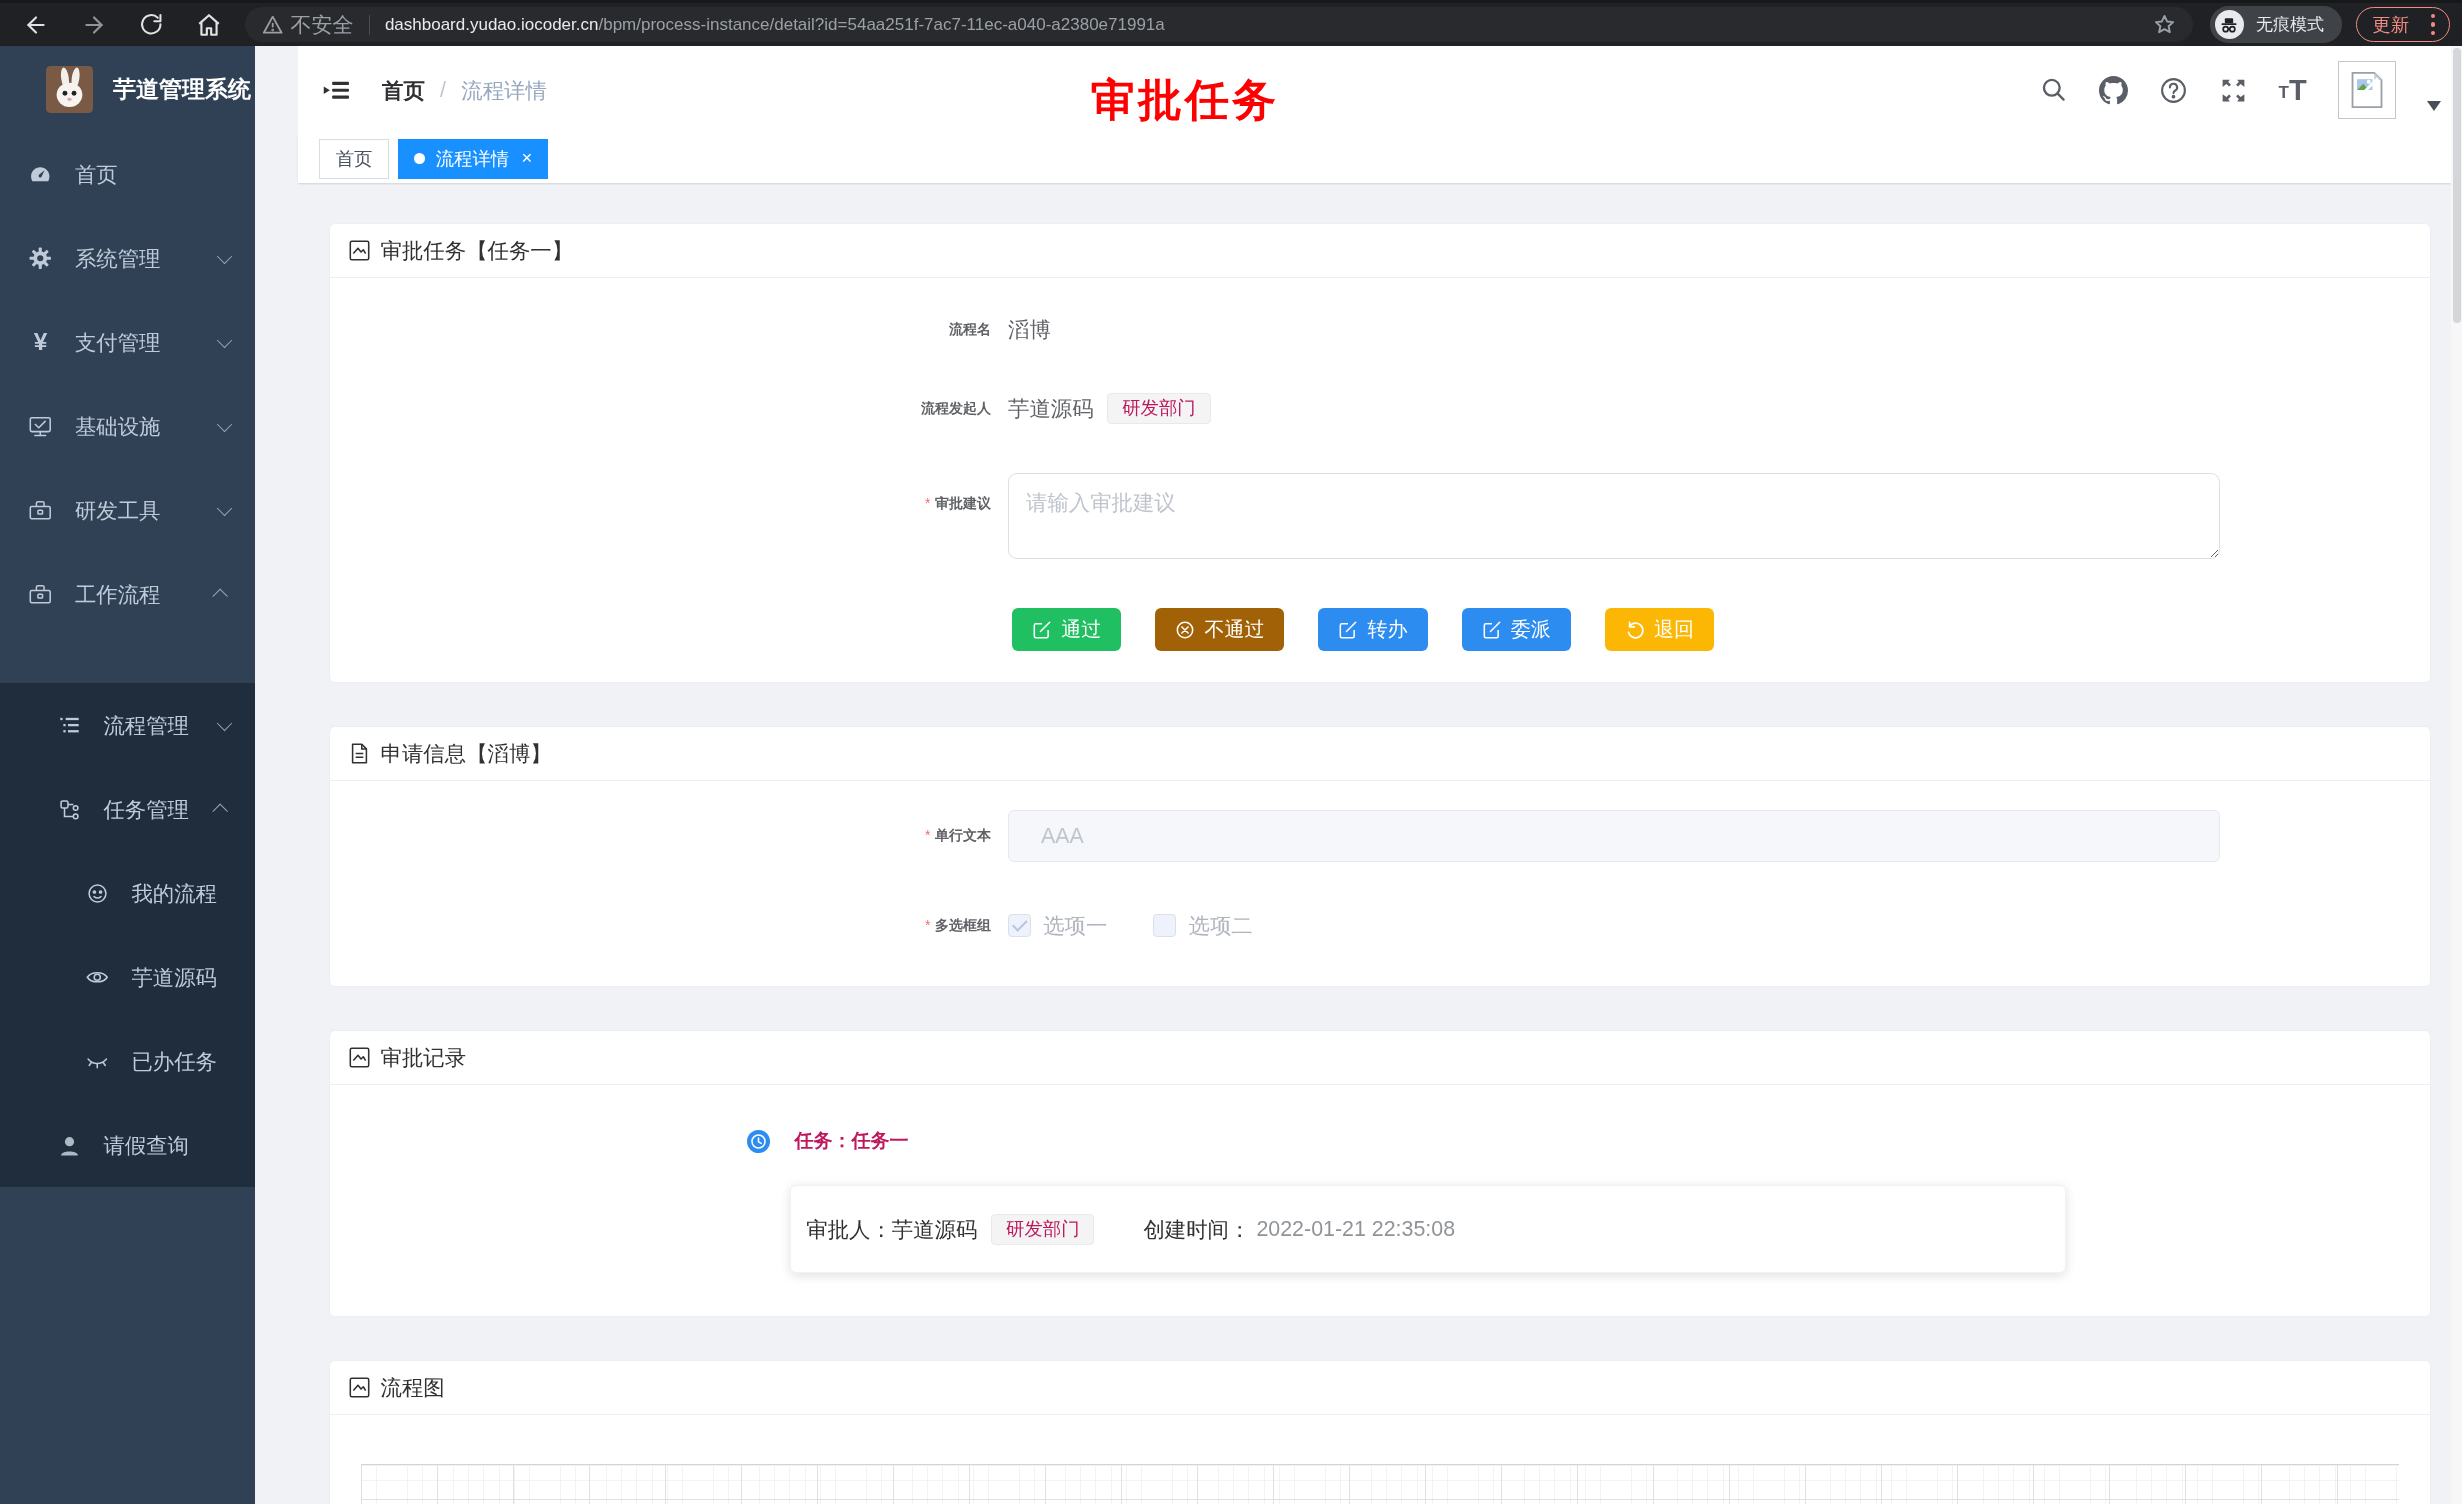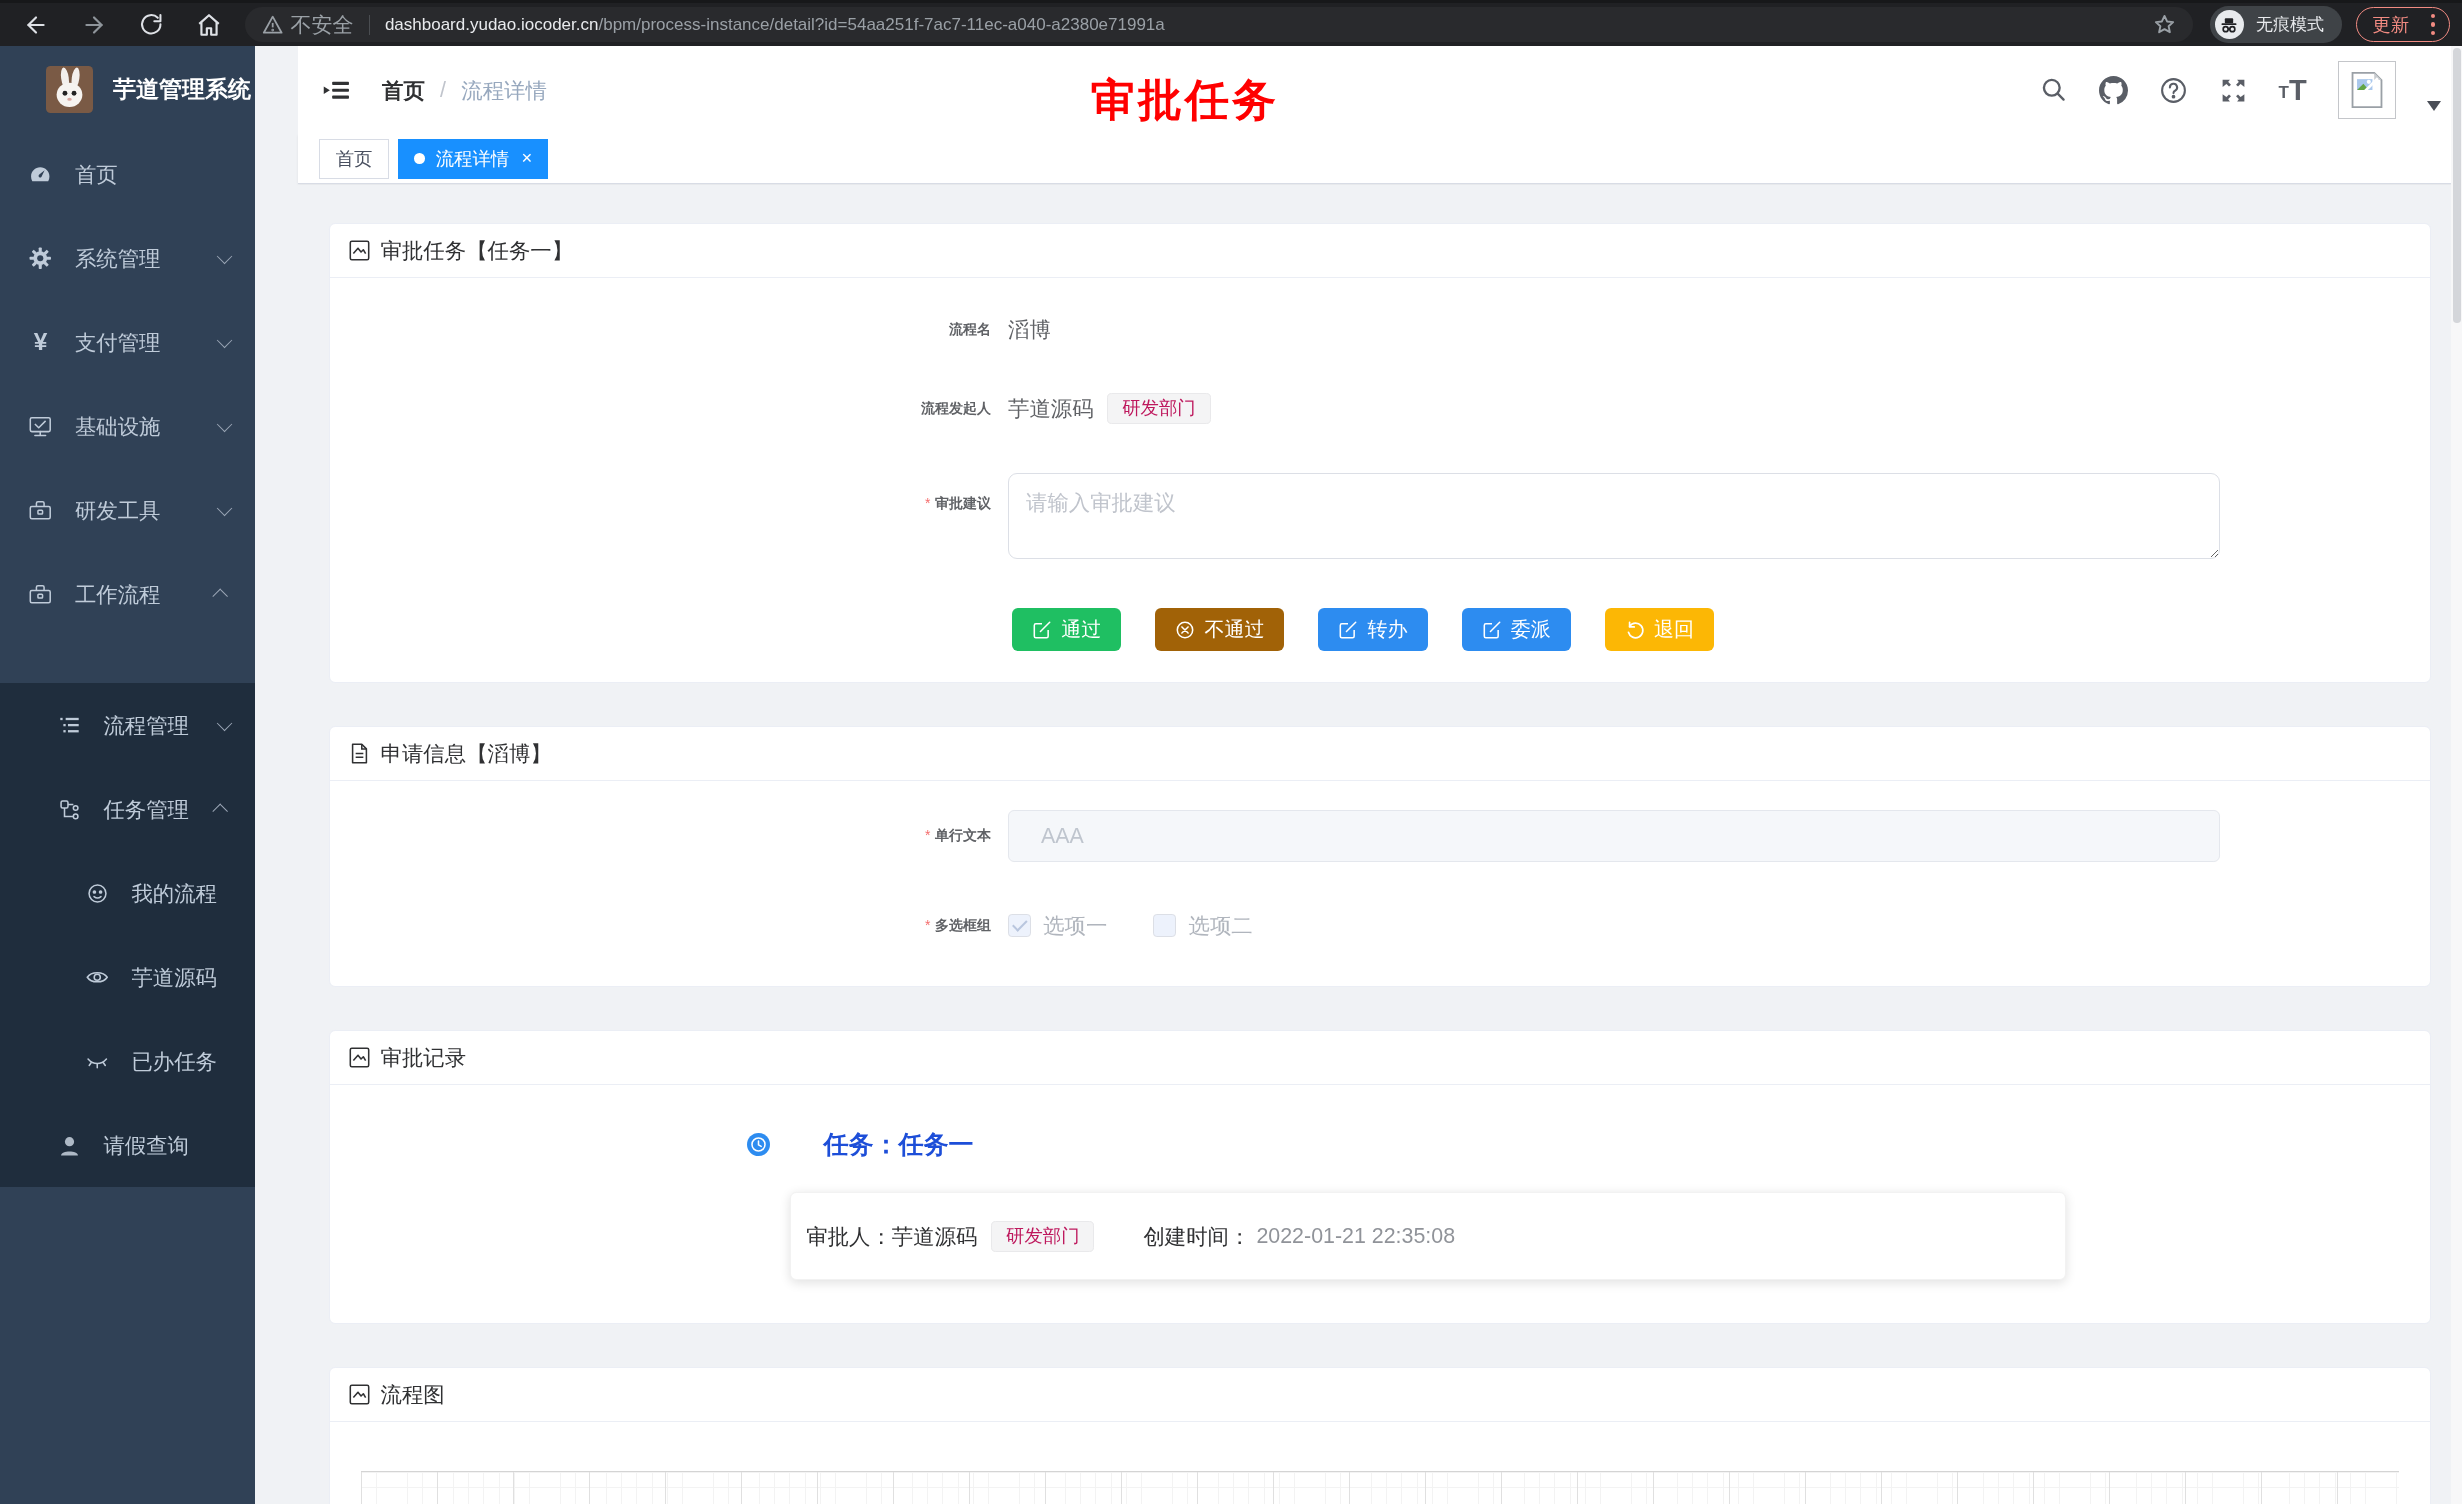--- a/index.html
+++ b/index.html
@@ -94,21 +94,21 @@
     color:#bfc5ce; font-size:21.4px; padding:0 32px; font-family:inherit; }
   .cb-group { display:flex; align-items:center; gap:46px; }
   .cb-item { display:flex; align-items:center; gap:12.2px; }
   .cbox { width:23px; height:23px; border:0.8px solid #dcdfe6; border-radius:3.8px; background:#edf2fc; position:relative; flex:none; }
   .cbox.checked::after { content:""; position:absolute; left:6.9px; top:2.3px; width:6.1px; height:11.5px;
     border-right:2.3px solid #b9c6de; border-bottom:2.3px solid #b9c6de; transform:rotate(45deg); }
   .cb-label { font-size:21.4px; color:#b0b5bd; }
 
   .card-body3 { padding:43px 0 43px; }
   .timeline-head { display:flex; align-items:center; gap:24.5px; margin-left:417px; }
-  .task-title { font-size:25px; font-weight:bold; color:#1d4ed8;margin-left:29px; }
+  .task-title { font-size:19px; font-weight:bold; color:#be185d; }
   .record-box { margin:31px 0 0 460px; width:1276px; border-radius:6.1px; background:#fff;
     box-shadow:0 2.3px 10.7px rgba(0,0,0,.12); border:0.8px solid #f2f2f2; padding:27.5px 15.3px;
     display:flex; align-items:center; font-size:21.4px; color:#303133; }
   .rec-time-label { margin-left:49px; }
   .rec-time { color:#909399; margin-left:6.1px; }
 
   .card-body4 { padding:49px 31px 0; }
   .bpmn-grid { height:229px; border-top:1.5px solid #d4d4d4; background-color:#fff;
     background-image:
       repeating-linear-gradient(to right, #e0e0e0 0 0.8px, transparent 0.8px 76px),

